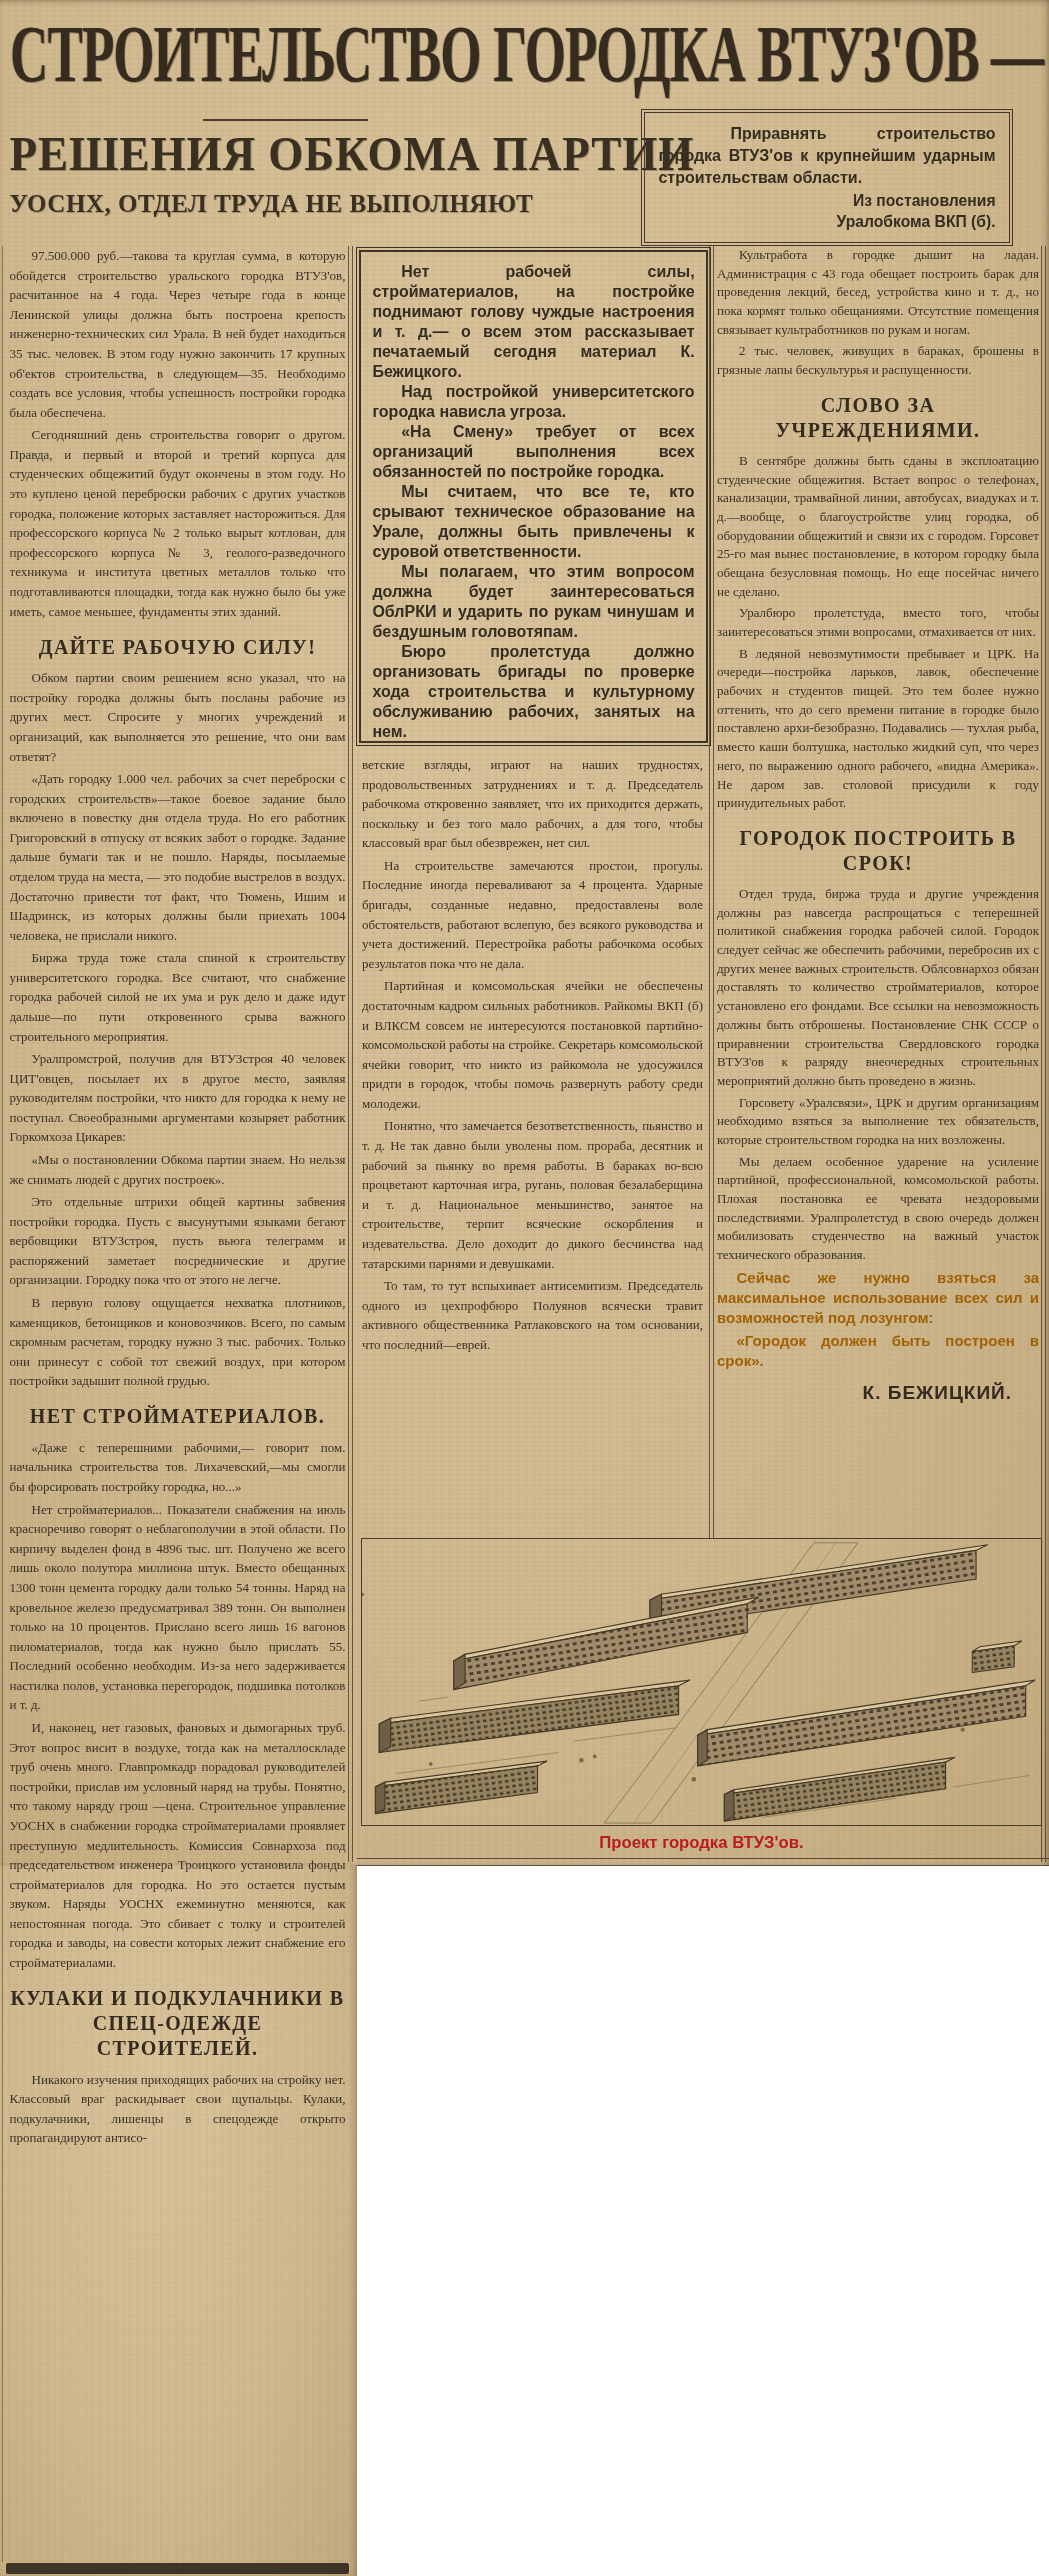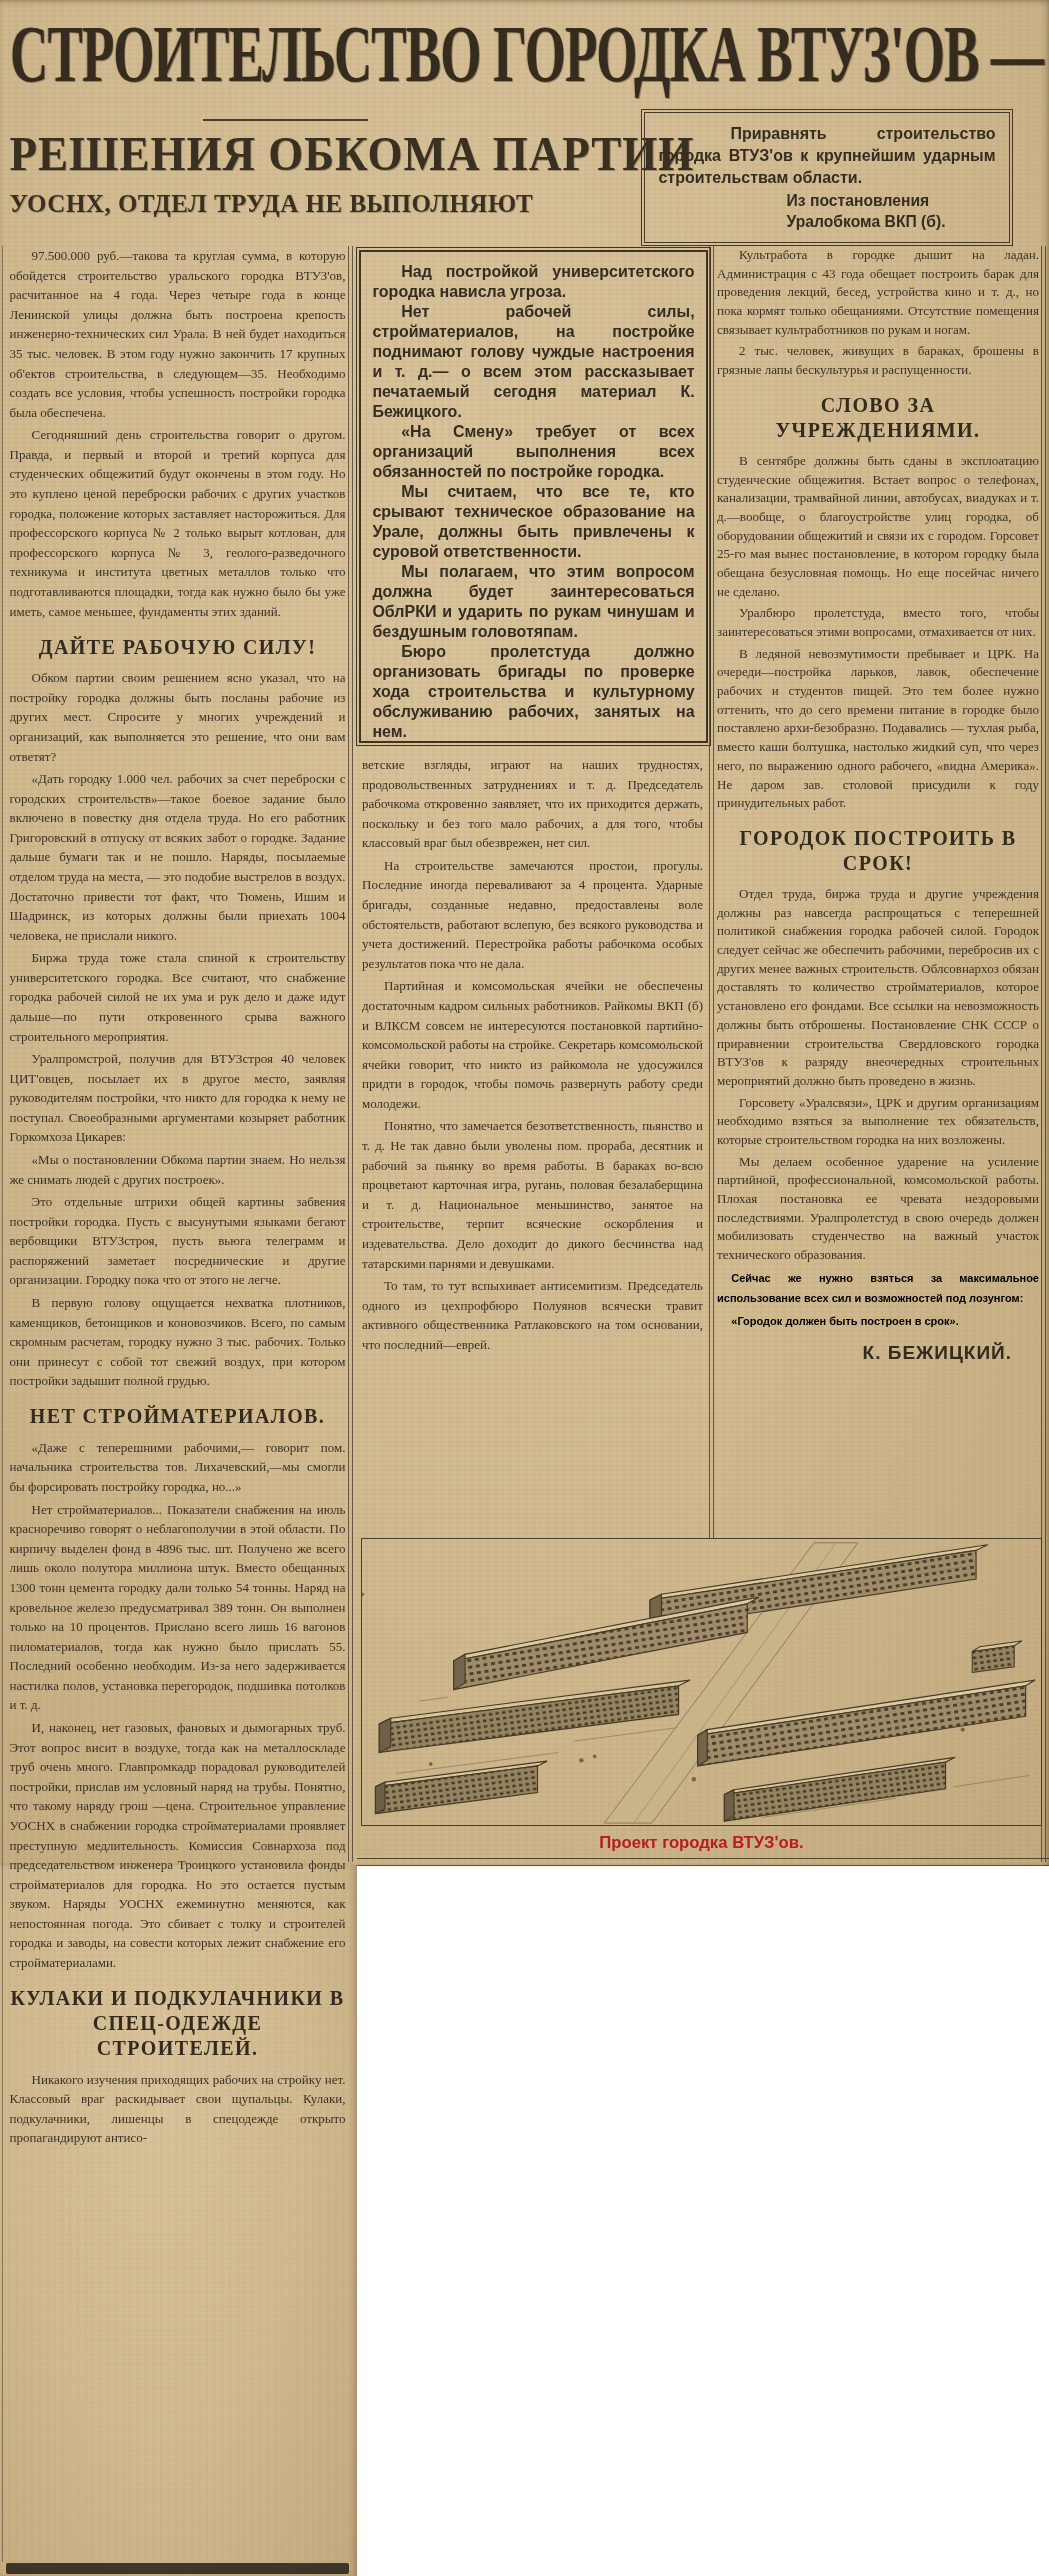--- a/index.html
+++ b/index.html
@@ -26,33 +26,33 @@
   #deck1{left:9.5px;top:126px;width:629px;color:#3a3022;font-weight:bold;font-size:45px;white-space:nowrap;
     letter-spacing:1px;transform:scaleY(1.08);transform-origin:left top;text-shadow:1px 1px 0 rgba(40,30,15,.3);}
   #deck2{left:9.5px;top:190px;width:649px;color:#3a3022;font-weight:bold;font-size:25px;white-space:nowrap;
     letter-spacing:0.5px;text-shadow:1px 1px 0 rgba(40,30,15,.25);}
   
   #quote-box{left:644px;top:112px;width:366px;height:131px;border:1.9px solid #43382a;outline:1.4px solid #43382a;outline-offset:2.9px;
     padding:9.5px 13.4px 5.7px 13.4px;box-sizing:border-box;background:rgba(0,0,0,0);}
   #quote-box .qtext{font-family:"Liberation Sans",sans-serif;font-weight:bold;font-size:16px;line-height:22px;
     color:#362d21;text-align:justify;text-indent:4.5em;}
   #quote-box .qattr{font-family:"Liberation Sans",sans-serif;font-weight:bold;font-size:15.7px;line-height:21px;
-    color:#362d21;text-align:left;width:62%;margin-left:auto;margin-top:1.9px;}
+    color:#362d21;text-align:right;width:62%;margin-left:auto;margin-top:1.9px;}
   
   .col{position:absolute;overflow:hidden;color:#3a3127}
   #col1{left:9.5px;top:246px;width:336px;height:2312px}
   #col2{left:362px;top:755px;width:341px;height:780px}
   #col3{left:717px;top:246px;width:322px;height:1289px}
   .blk-p{font-size:13px;line-height:19.6px;text-align:justify;text-indent:1.7em;margin:0 0 2.9px 0;}
   #col3 .blk-p{line-height:18.7px}
   #col2 .blk-p:first-child{text-indent:0}
   .blk-h{font-family:Liberation Serif, serif;font-weight:bold;font-size:20px;line-height:25px;text-align:center;
     letter-spacing:1.4px;color:#332b1f;margin:13.4px 0 8.6px 0;}
-  .blk-pb{font-family:"Liberation Sans",sans-serif;font-weight:bold;font-size:11px;line-height:20px;
-    text-align:justify;text-indent:1.3em;color:#000000;margin:0 0 2.9px 0;}
+  .blk-pb{font-family:"Liberation Sans",sans-serif;font-weight:bold;font-size:15px;line-height:20px;
+    text-align:justify;text-indent:1.3em;color:#a16207;margin:0 0 2.9px 0;}
   .blk-sig{font-family:"Liberation Sans",sans-serif;font-weight:bold;font-size:19px;letter-spacing:1px;
     text-align:right;padding-right:27px;color:#332b20;margin-top:11.4px;}
   
   #lead-box{left:359px;top:250px;width:349px;height:493px;border:2.4px solid #3e3424;outline:1.4px solid #3e3424;outline-offset:2.9px;
     box-sizing:border-box;padding:9.5px 11.4px;overflow:hidden}
   .blk-box{font-family:"Liberation Sans",sans-serif;font-weight:bold;font-size:16px;line-height:20px;
     text-align:justify;text-indent:1.8em;color:#352d21;margin:0;}
   
   #illo-frame{left:361px;top:1538px;width:681px;height:288px;border:1.4px solid #473b2a;box-sizing:border-box;overflow:hidden}
   #illo-caption{left:361px;top:1833px;width:681px;text-align:center;font-family:"Liberation Sans",sans-serif;
@@ -97,22 +97,22 @@
     <p class="blk-p">Это отдельные штрихи общей картины забвения постройки городка. Пусть с высунутыми языками бегают вербовщики ВТУЗстроя, пусть вьюга телеграмм и распоряжений заметает посреднические и другие организации. Городку пока что от этого не легче.</p>
     <p class="blk-p">В первую голову ощущается нехватка плотников, каменщиков, бетонщиков и коновозчиков. Всего, по самым скромным расчетам, городку нужно 3 тыс. рабочих. Только они принесут с собой тот свежий воздух, при котором постройки задышит полной грудью.</p>
     <h3 class="blk-h">НЕТ СТРОЙМАТЕРИАЛОВ.</h3>
     <p class="blk-p">«Даже с теперешними рабочими,— говорит пом. начальника строительства тов. Лихачевский,—мы смогли бы форсировать постройку городка, но...»</p>
     <p class="blk-p">Нет стройматериалов... Показатели снабжения на июль красноречиво говорят о неблагополучии в этой области. По кирпичу выделен фонд в 4896 тыс. шт. Получено же всего лишь около полутора миллиона штук. Вместо обещанных 1300 тонн цемента городку дали только 54 тонны. Наряд на кровельное железо предусматривал 389 тонн. Он выполнен только на 10 процентов. Прислано всего лишь 16 вагонов пиломатериалов, тогда как нужно было прислать 55. Последний особенно необходим. Из-за него задерживается настилка полов, установка перегородок, подшивка потолков и т. д.</p>
     <p class="blk-p">И, наконец, нет газовых, фановых и дымогарных труб. Этот вопрос висит в воздухе, тогда как на металлоскладе труб очень много. Главпромкадр порадовал руководителей постройки, прислав им условный наряд на трубы. Понятно, что такому наряду грош —цена. Строительное управление УОСНХ в снабжении городка стройматериалами проявляет преступную медлительность. Комиссия Совнархоза под председательством инженера Троицкого установила фонды стройматериалов для городка. Но это остается пустым звуком. Наряды УОСНХ ежеминутно меняются, как непостоянная погода. Это сбивает с толку и строителей городка и заводы, на совести которых лежит снабжение его стройматериалами.</p>
     <h3 class="blk-h">КУЛАКИ И ПОДКУЛАЧНИКИ В СПЕЦ-ОДЕЖДЕ СТРОИТЕЛЕЙ.</h3>
     <p class="blk-p">Никакого изучения приходящих рабочих на стройку нет. Классовый враг раскидывает свои щупальцы. Кулаки, подкулачники, лишенцы в спецодежде открыто пропагандируют антисо-</p>
   </div>
 <div class="abs" id="lead-box">
+    <p class="blk-box">Нет рабочей силы, стройматериалов, на постройке поднимают голову чуждые настроения и т. д.— о всем этом рассказывает печатаемый сегодня материал К. Бежицкого.</p>
     <p class="blk-box">Над постройкой университетского городка нависла угроза.</p>
-    <p class="blk-box">Нет рабочей силы, стройматериалов, на постройке поднимают голову чуждые настроения и т. д.— о всем этом рассказывает печатаемый сегодня материал К. Бежицкого.</p>
     <p class="blk-box">«На Смену» требует от всех организаций выполнения всех обязанностей по постройке городка.</p>
     <p class="blk-box">Мы считаем, что все те, кто срывают техническое образование на Урале, должны быть привлечены к суровой ответственности.</p>
     <p class="blk-box">Мы полагаем, что этим вопросом должна будет заинтересоваться ОблРКИ и ударить по рукам чинушам и бездушным головотяпам.</p>
     <p class="blk-box">Бюро пролетстуда должно организовать бригады по проверке хода строительства и культурному обслуживанию рабочих, занятых на нем.</p>
   </div>
 <div class="col" id="col2">
     <p class="blk-p">ветские взгляды, играют на наших трудностях, продовольственных затруднениях и т. д. Председатель рабочкома откровенно заявляет, что их приходится держать, поскольку и без того мало рабочих, а для того, чтобы классовый враг был обезврежен, нет сил.</p>
     <p class="blk-p">На строительстве замечаются простои, прогулы. Последние иногда переваливают за 4 процента. Ударные бригады, созданные недавно, предоставлены воле обстоятельств, работают вслепую, без всякого руководства и учета достижений. Перестройка работы рабочкома особых результатов пока что не дала.</p>
     <p class="blk-p">Партийная и комсомольская ячейки не обеспечены достаточным кадром сильных работников. Райкомы ВКП (б) и ВЛКСМ совсем не интересуются постановкой партийно-комсомольской работы на стройке. Секретарь комсомольской ячейки говорит, что никто из райкомола не удосужился придти в городок, чтобы помочь развернуть работу среди молодежи.</p>
     <p class="blk-p">Понятно, что замечается безответственность, пьянство и т. д. Не так давно были уволены пом. прораба, десятник и рабочий за пьянку во время работы. В бараках во-всю процветают карточная игра, ругань, половая безалаберщина и т. д. Национальное меньшинство, занятое на строительстве, терпит всяческие оскорбления и издевательства. Дело доходит до дикого бесчинства над татарскими парнями и девушками.</p>

